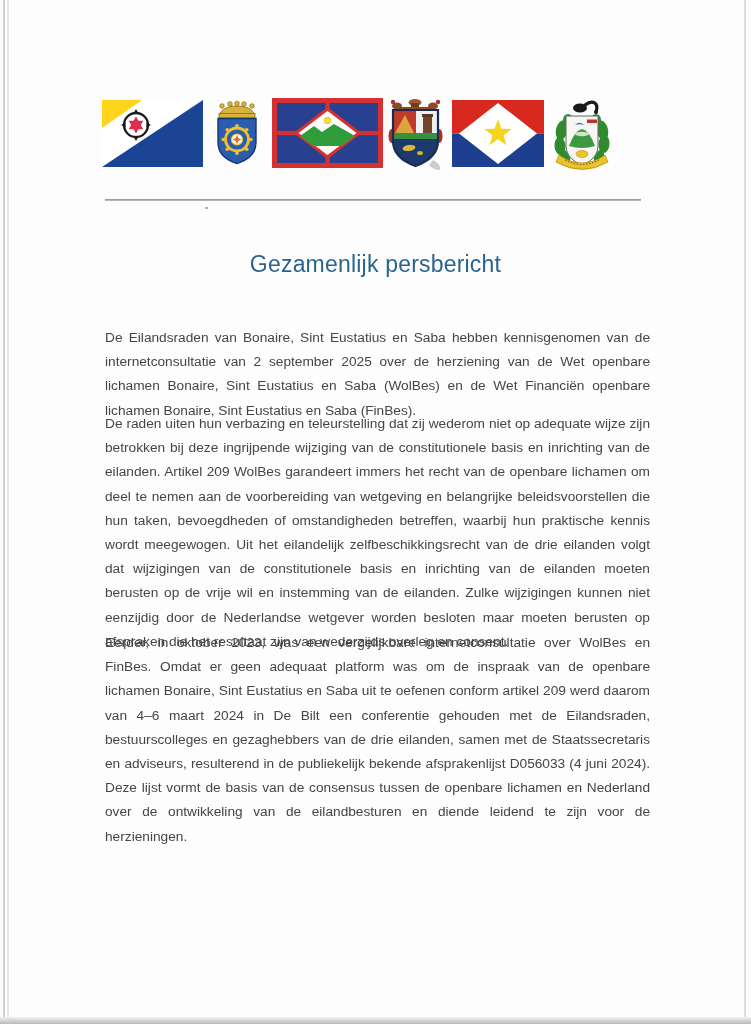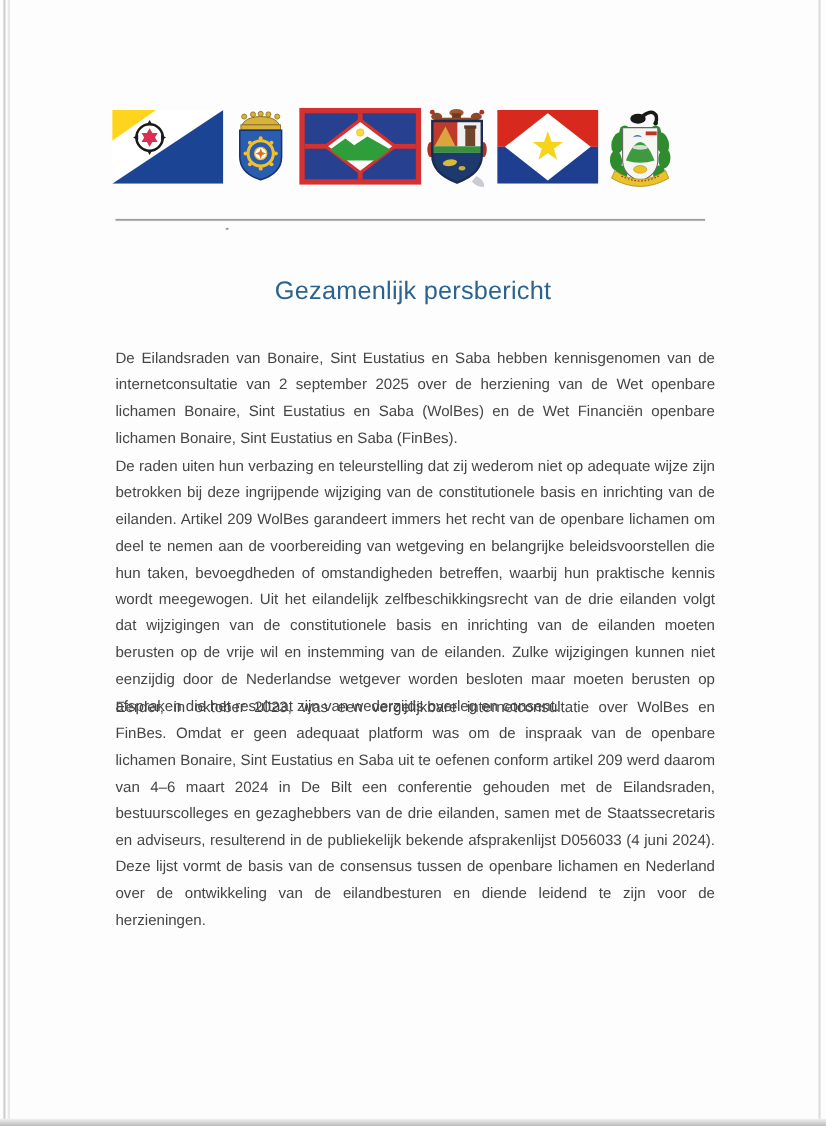--- a/index.html
+++ b/index.html
@@ -34,21 +34,21 @@
     position:absolute;top:251px;left:0;width:751px;margin:0;
     text-align:center;font-size:23px;font-weight:500;letter-spacing:.2px;
     color:var(--title-color,#2a648e);
   }
   
   .para{
     position:absolute;left:105px;width:545px;margin:0;
     text-align:justify;font-size:13.7px;line-height:24.2px;
     color:var(--body-text,#454545);
   }
-  .p1{top:314px}
+  .p1{top:326px}
   .p2{top:412px}
   .p3{top:631px}
   
   .f-white{fill:#ffffff}
   .f-bonaire-blue{fill:var(--bonaire-blue,#1b4494)}
   .f-bonaire-yellow{fill:var(--bonaire-yellow,#ffd41c)}
   .f-bonaire-star{fill:var(--bonaire-star,#da2f52)}
   .f-statia-red{fill:var(--statia-red,#d63131)}
   .f-statia-blue{fill:var(--statia-blue,#27408f)}
   .s-statia-red{stroke:var(--statia-red,#d63131)}

